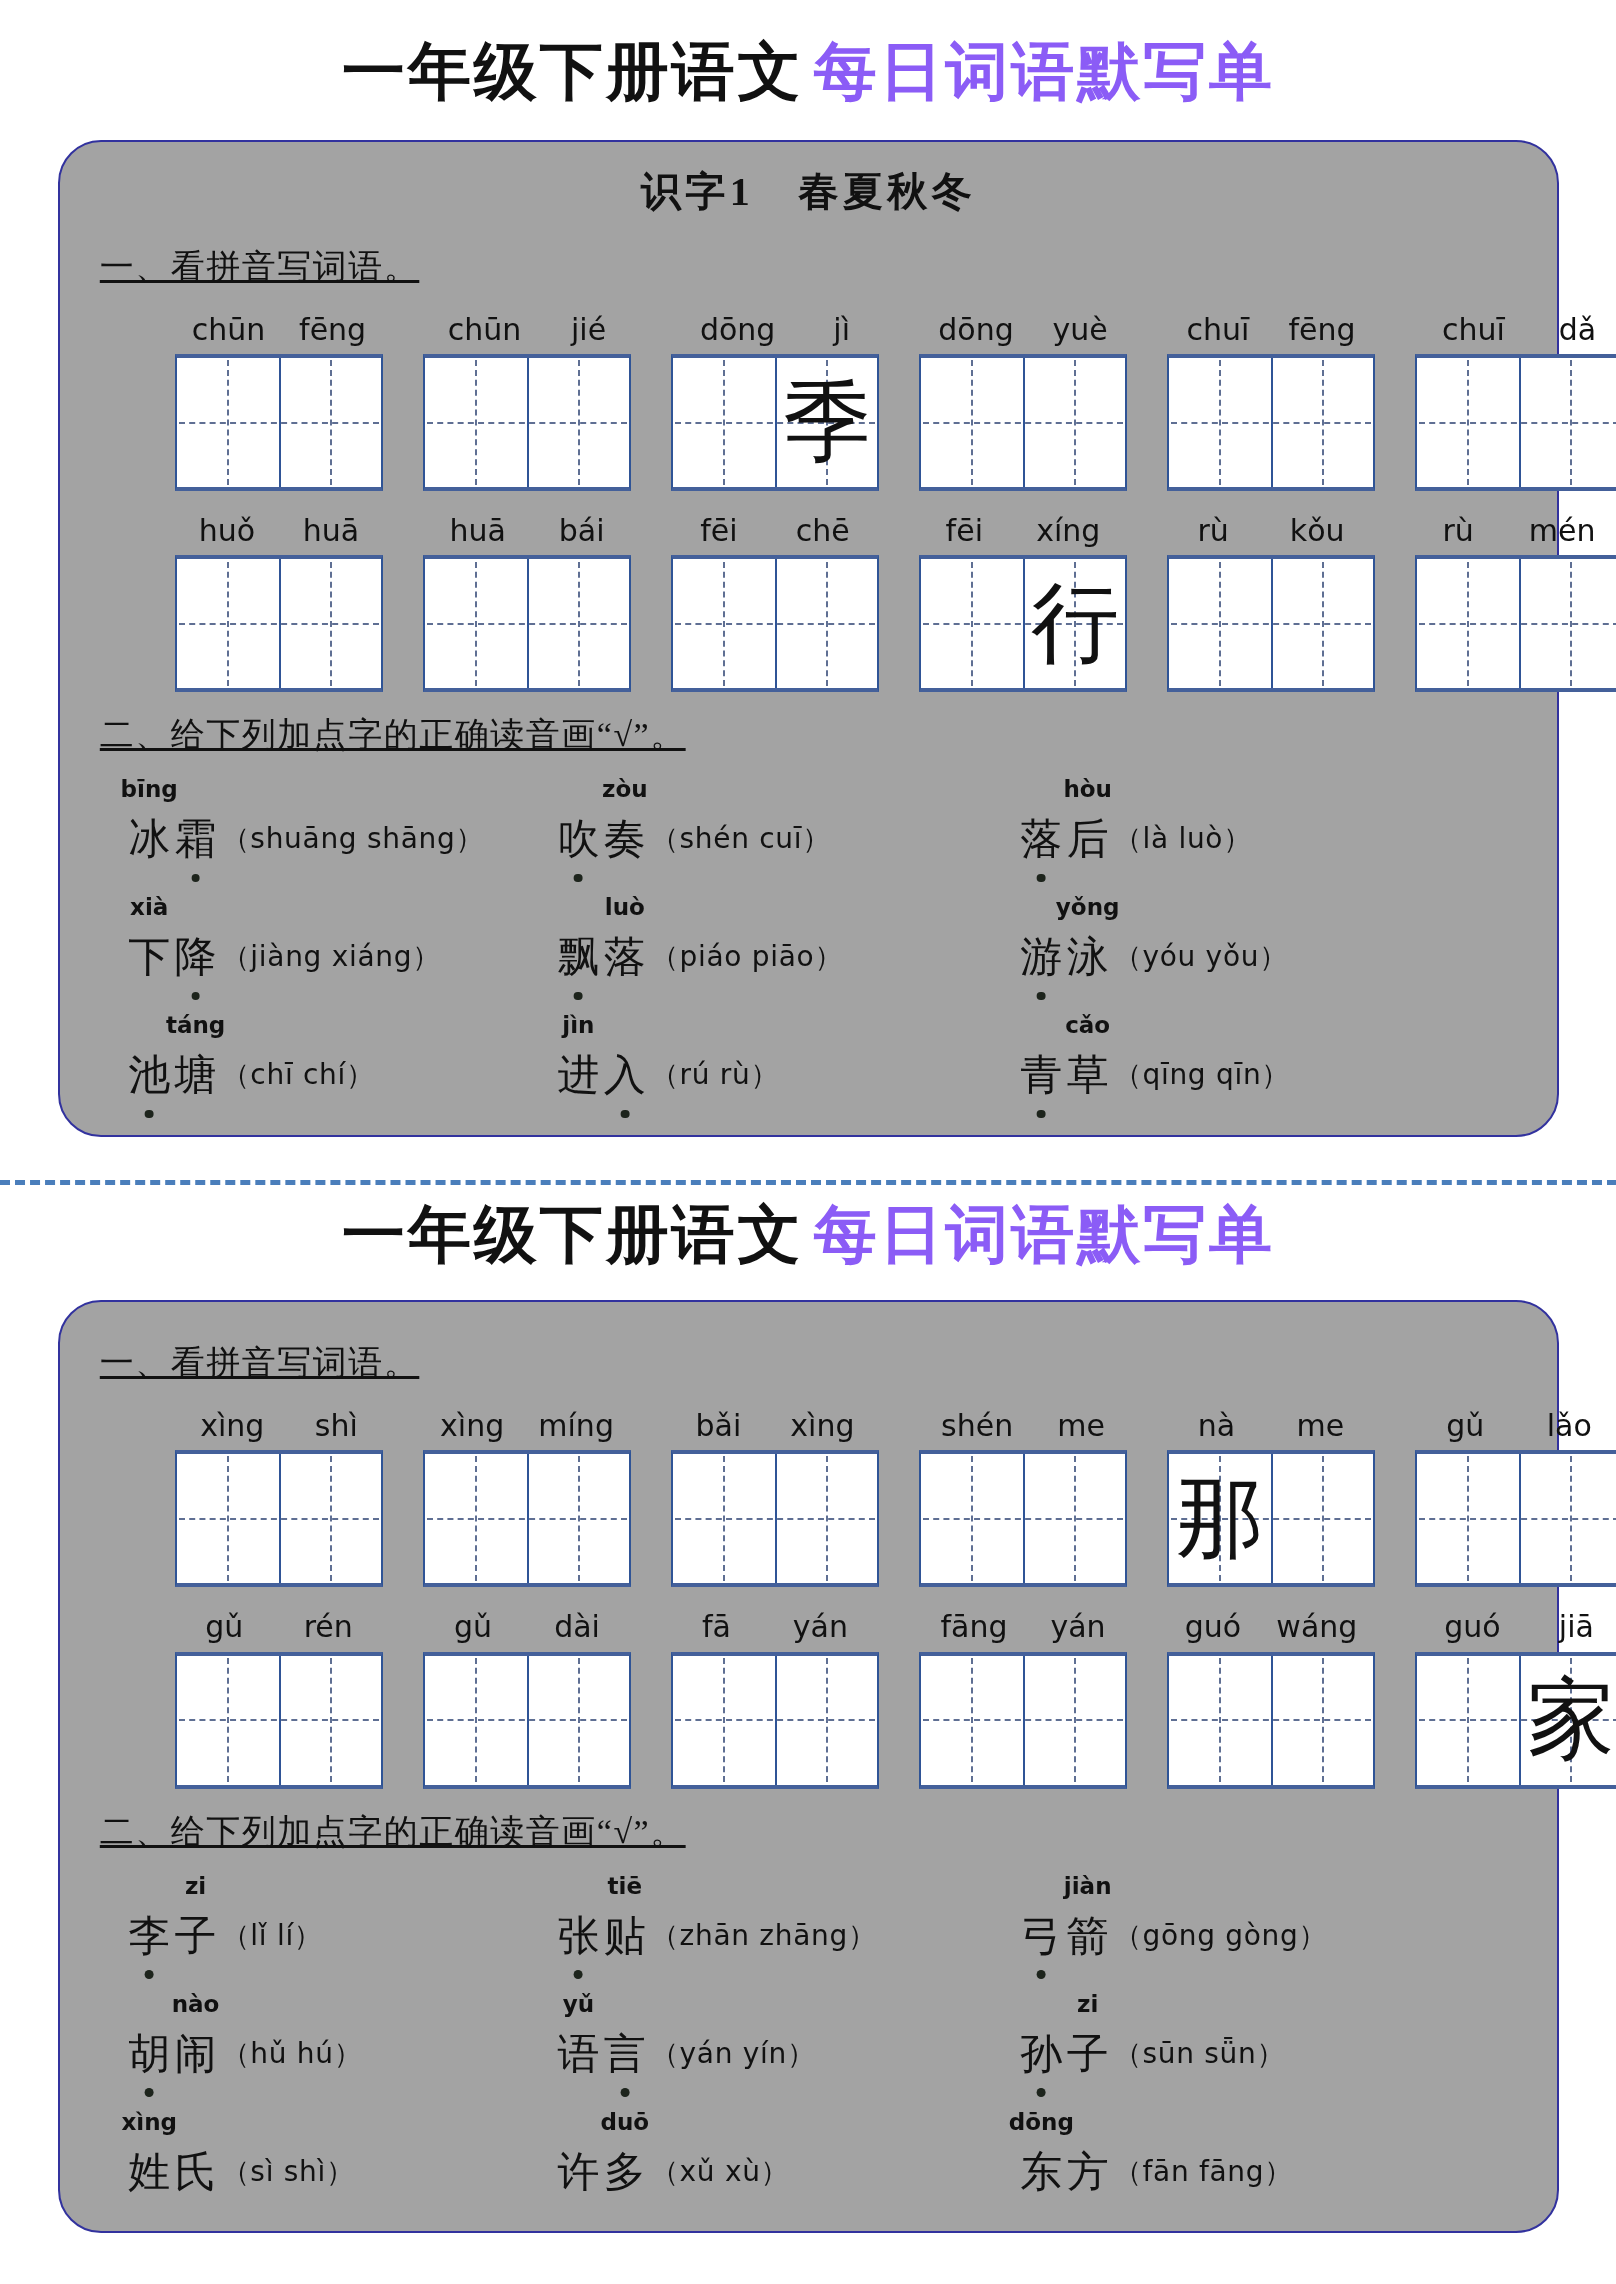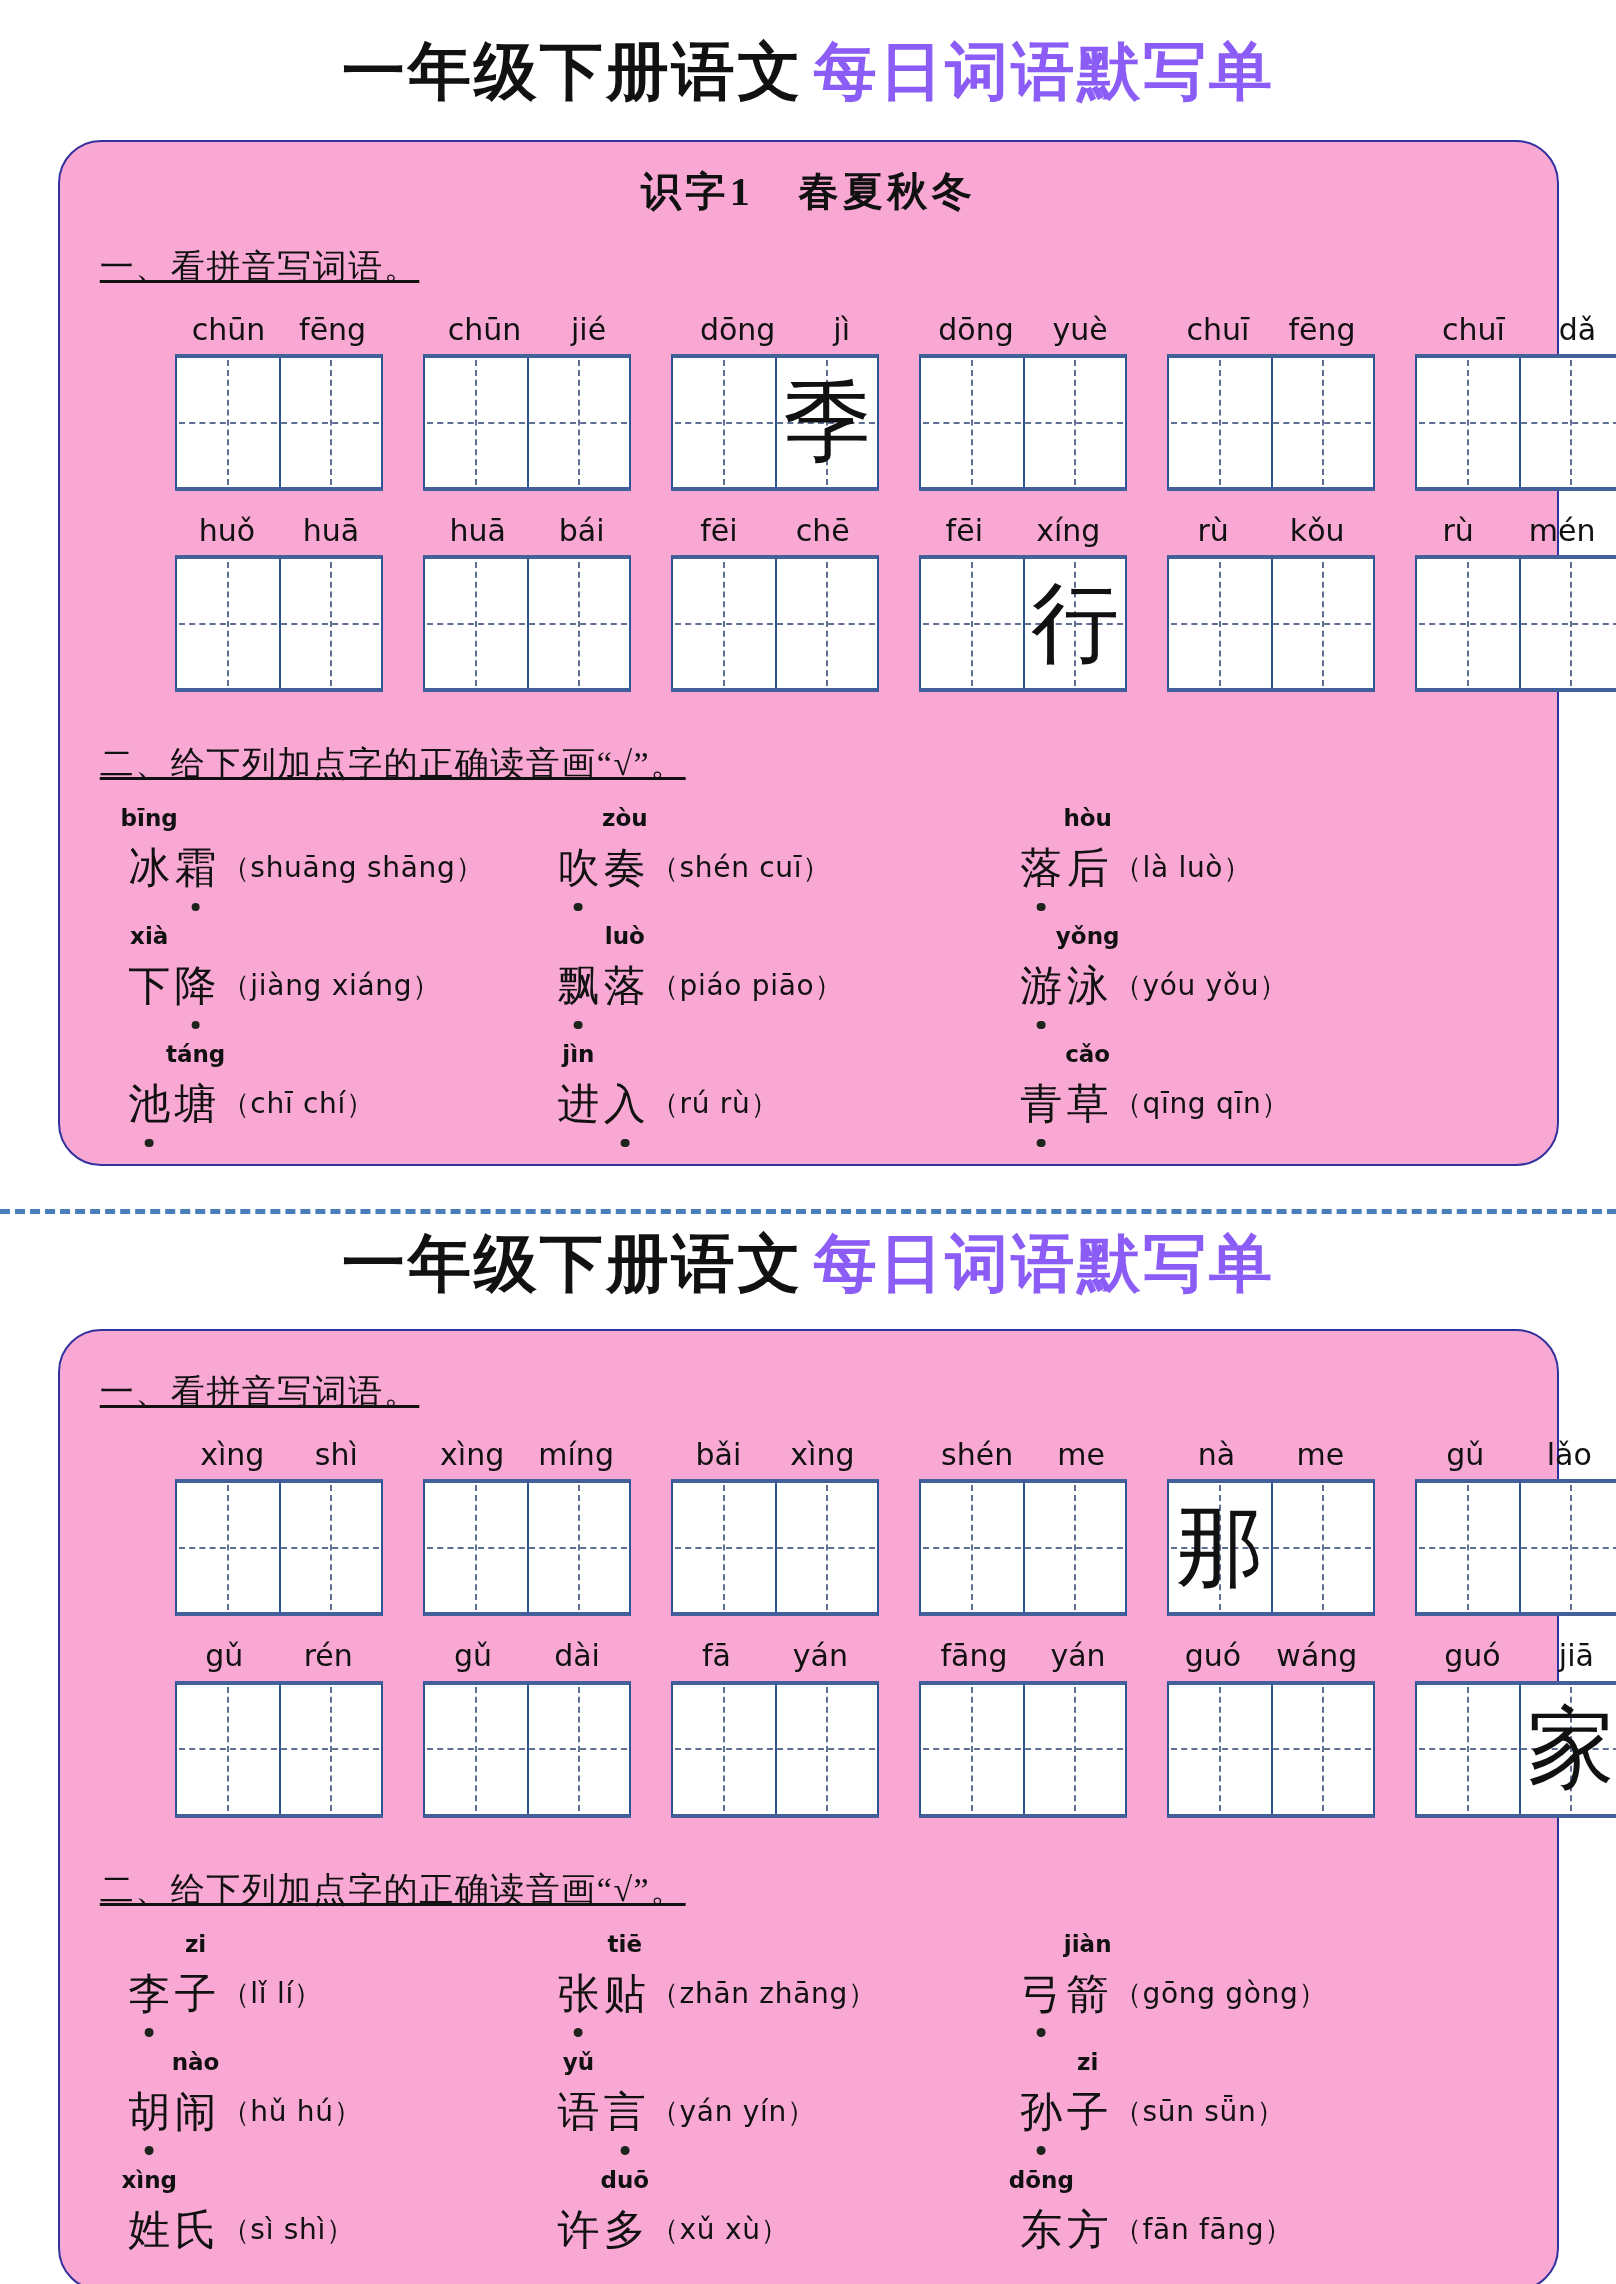--- a/index.html
+++ b/index.html
@@ -22,35 +22,35 @@
   }
   .t-red { color:#8b5cf6; margin-left:10.3px; }
 
   
   .box {
     margin:0 auto;
     width:1501px;
     border:2.9px solid #32329e;
     border-radius:43px;
     padding:13.2px 31px 25px;
-    background:#f9a8d4;
+    background:#a3a3a3;
   }
   .lesson-title {
     text-align:center;
     font-size:40px; font-weight:bold;
     margin:8.8px 0 0;
     letter-spacing:4.4px;
   }
   .part-label {
     font-size:34px;
     margin:25px 0 7.3px 8.8px;
     letter-spacing:1.5px;
     text-decoration:underline;
   }
-  .part2 { margin-top:49px; }
+  .part2 { margin-top:20px; }
 
   
   .dict-row {
     display:flex;
     justify-content:space-between;
     margin-top:22px;
     padding:0 41px 0 44px;
   }
   .word-group { display:flex; flex-direction:column; align-items:center;padding-left:40px; }
   .pinyin-label {

